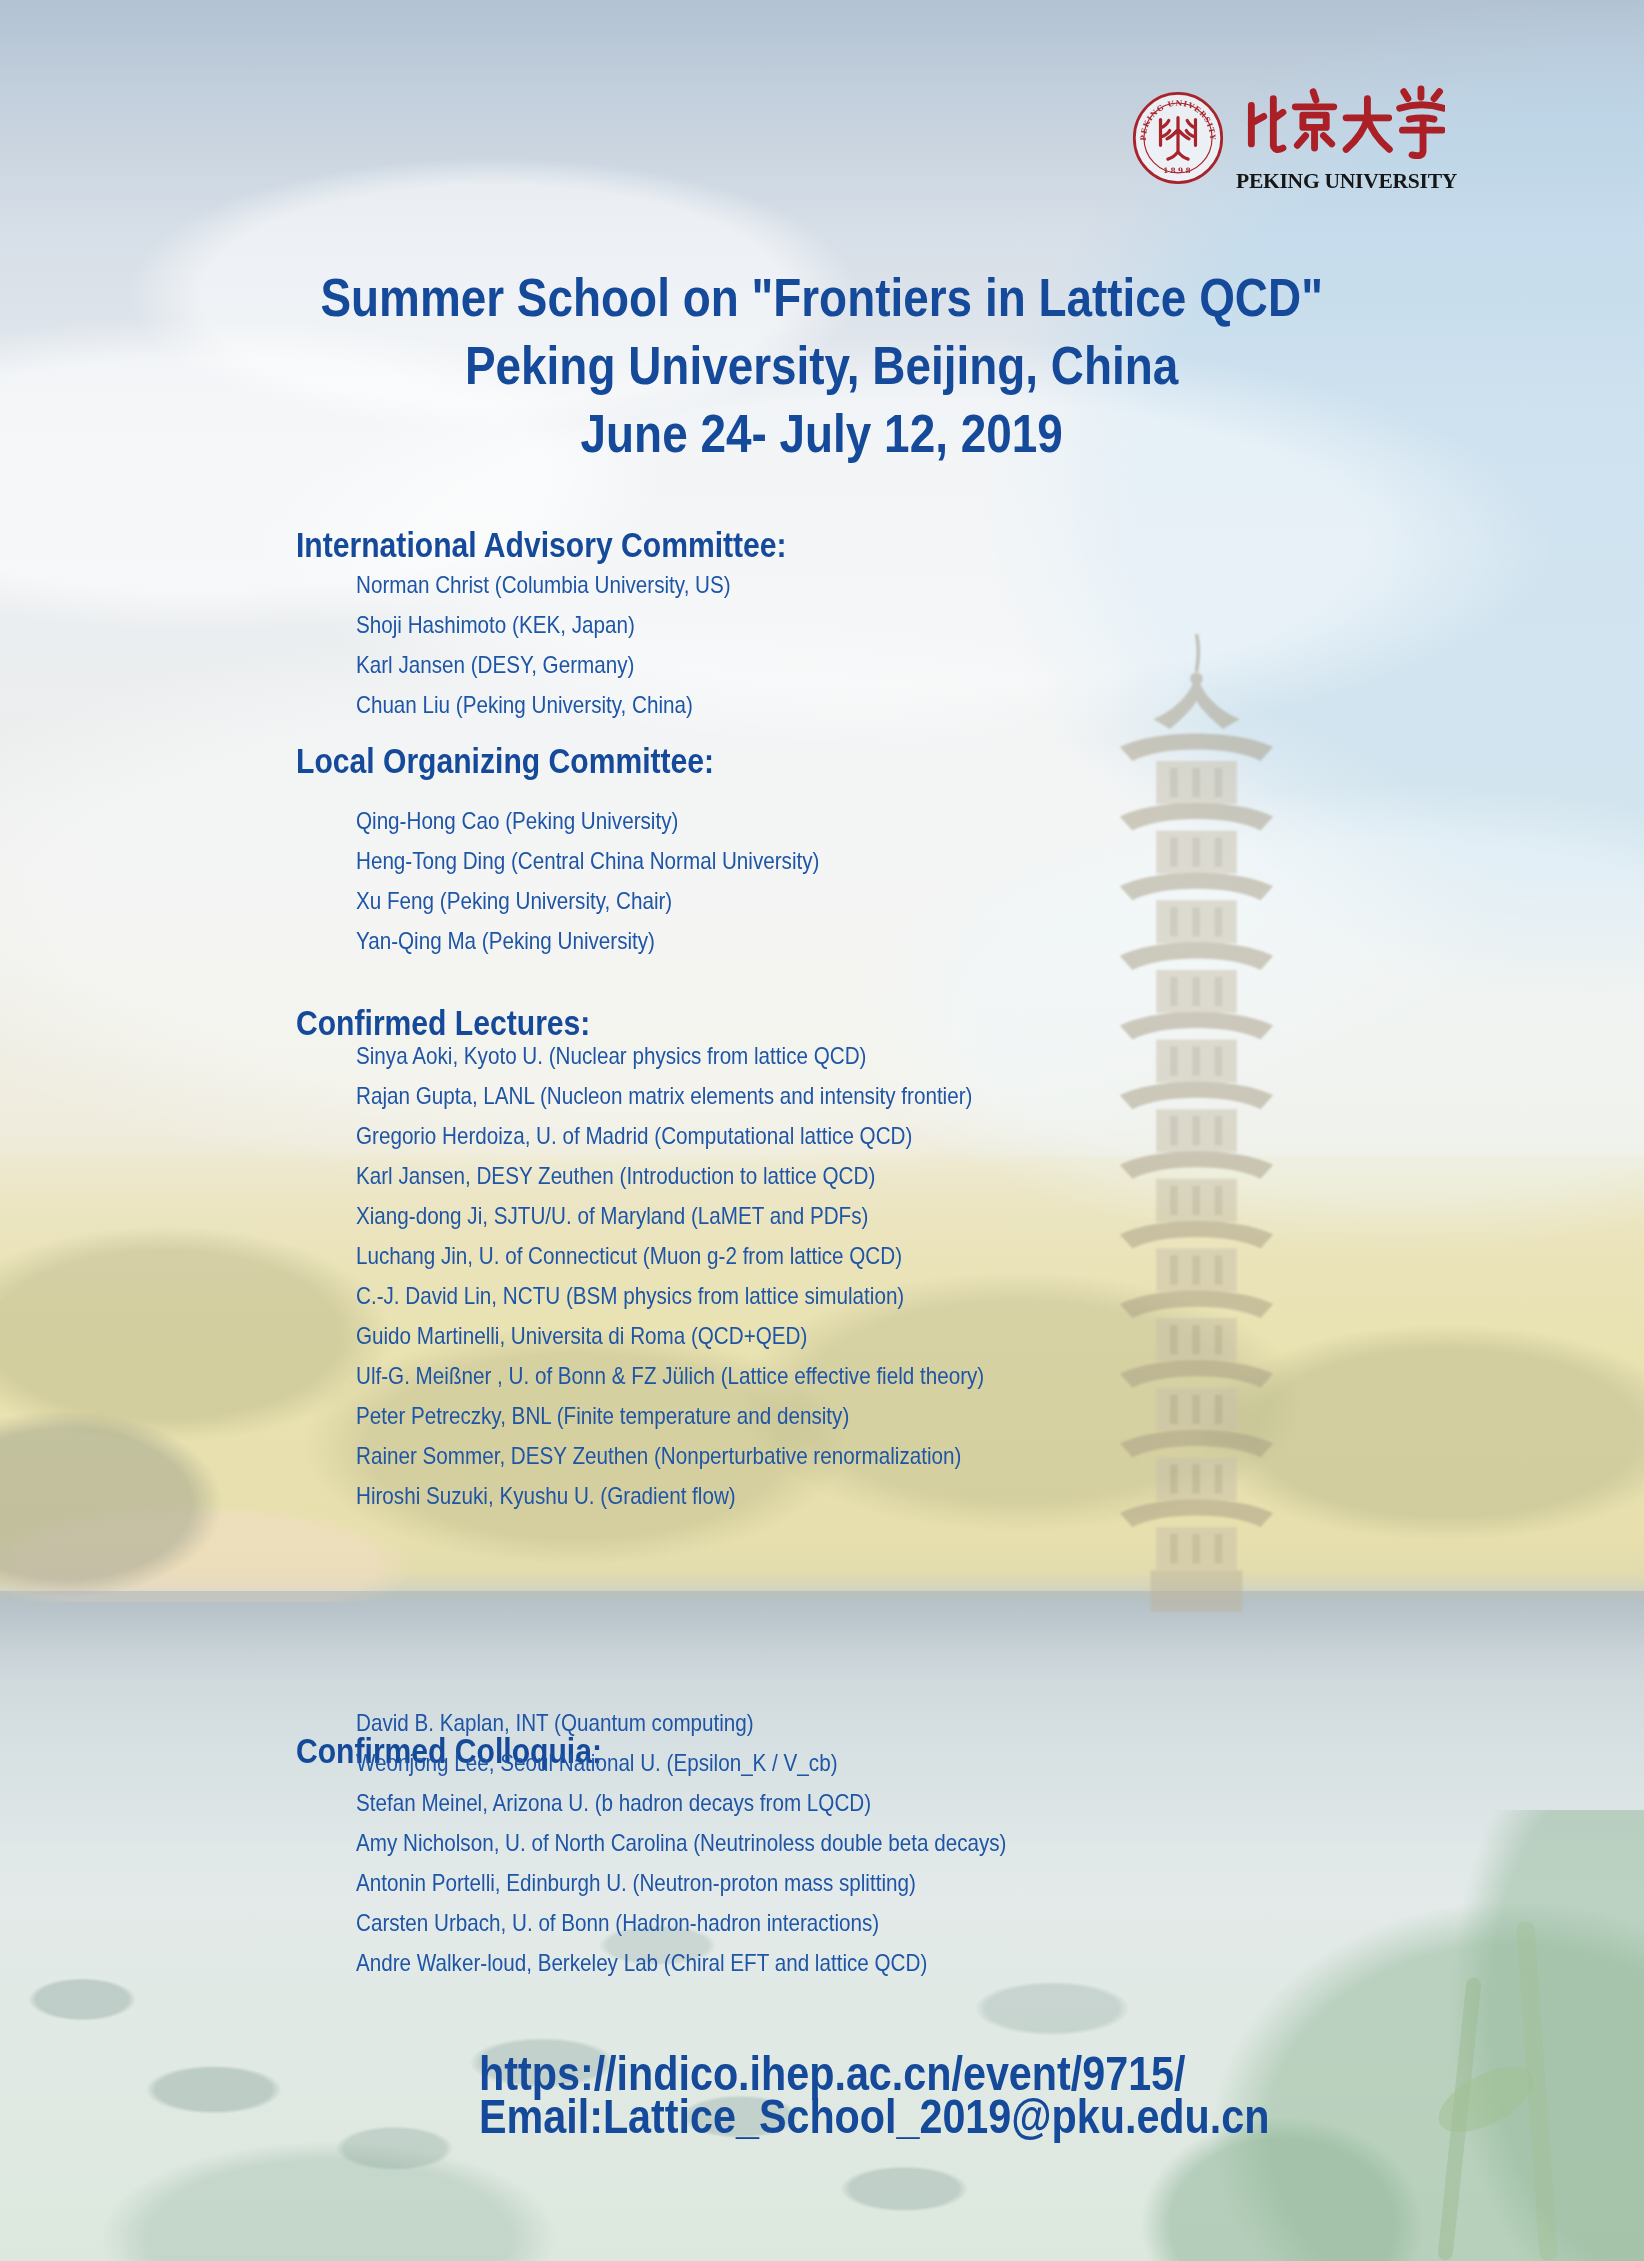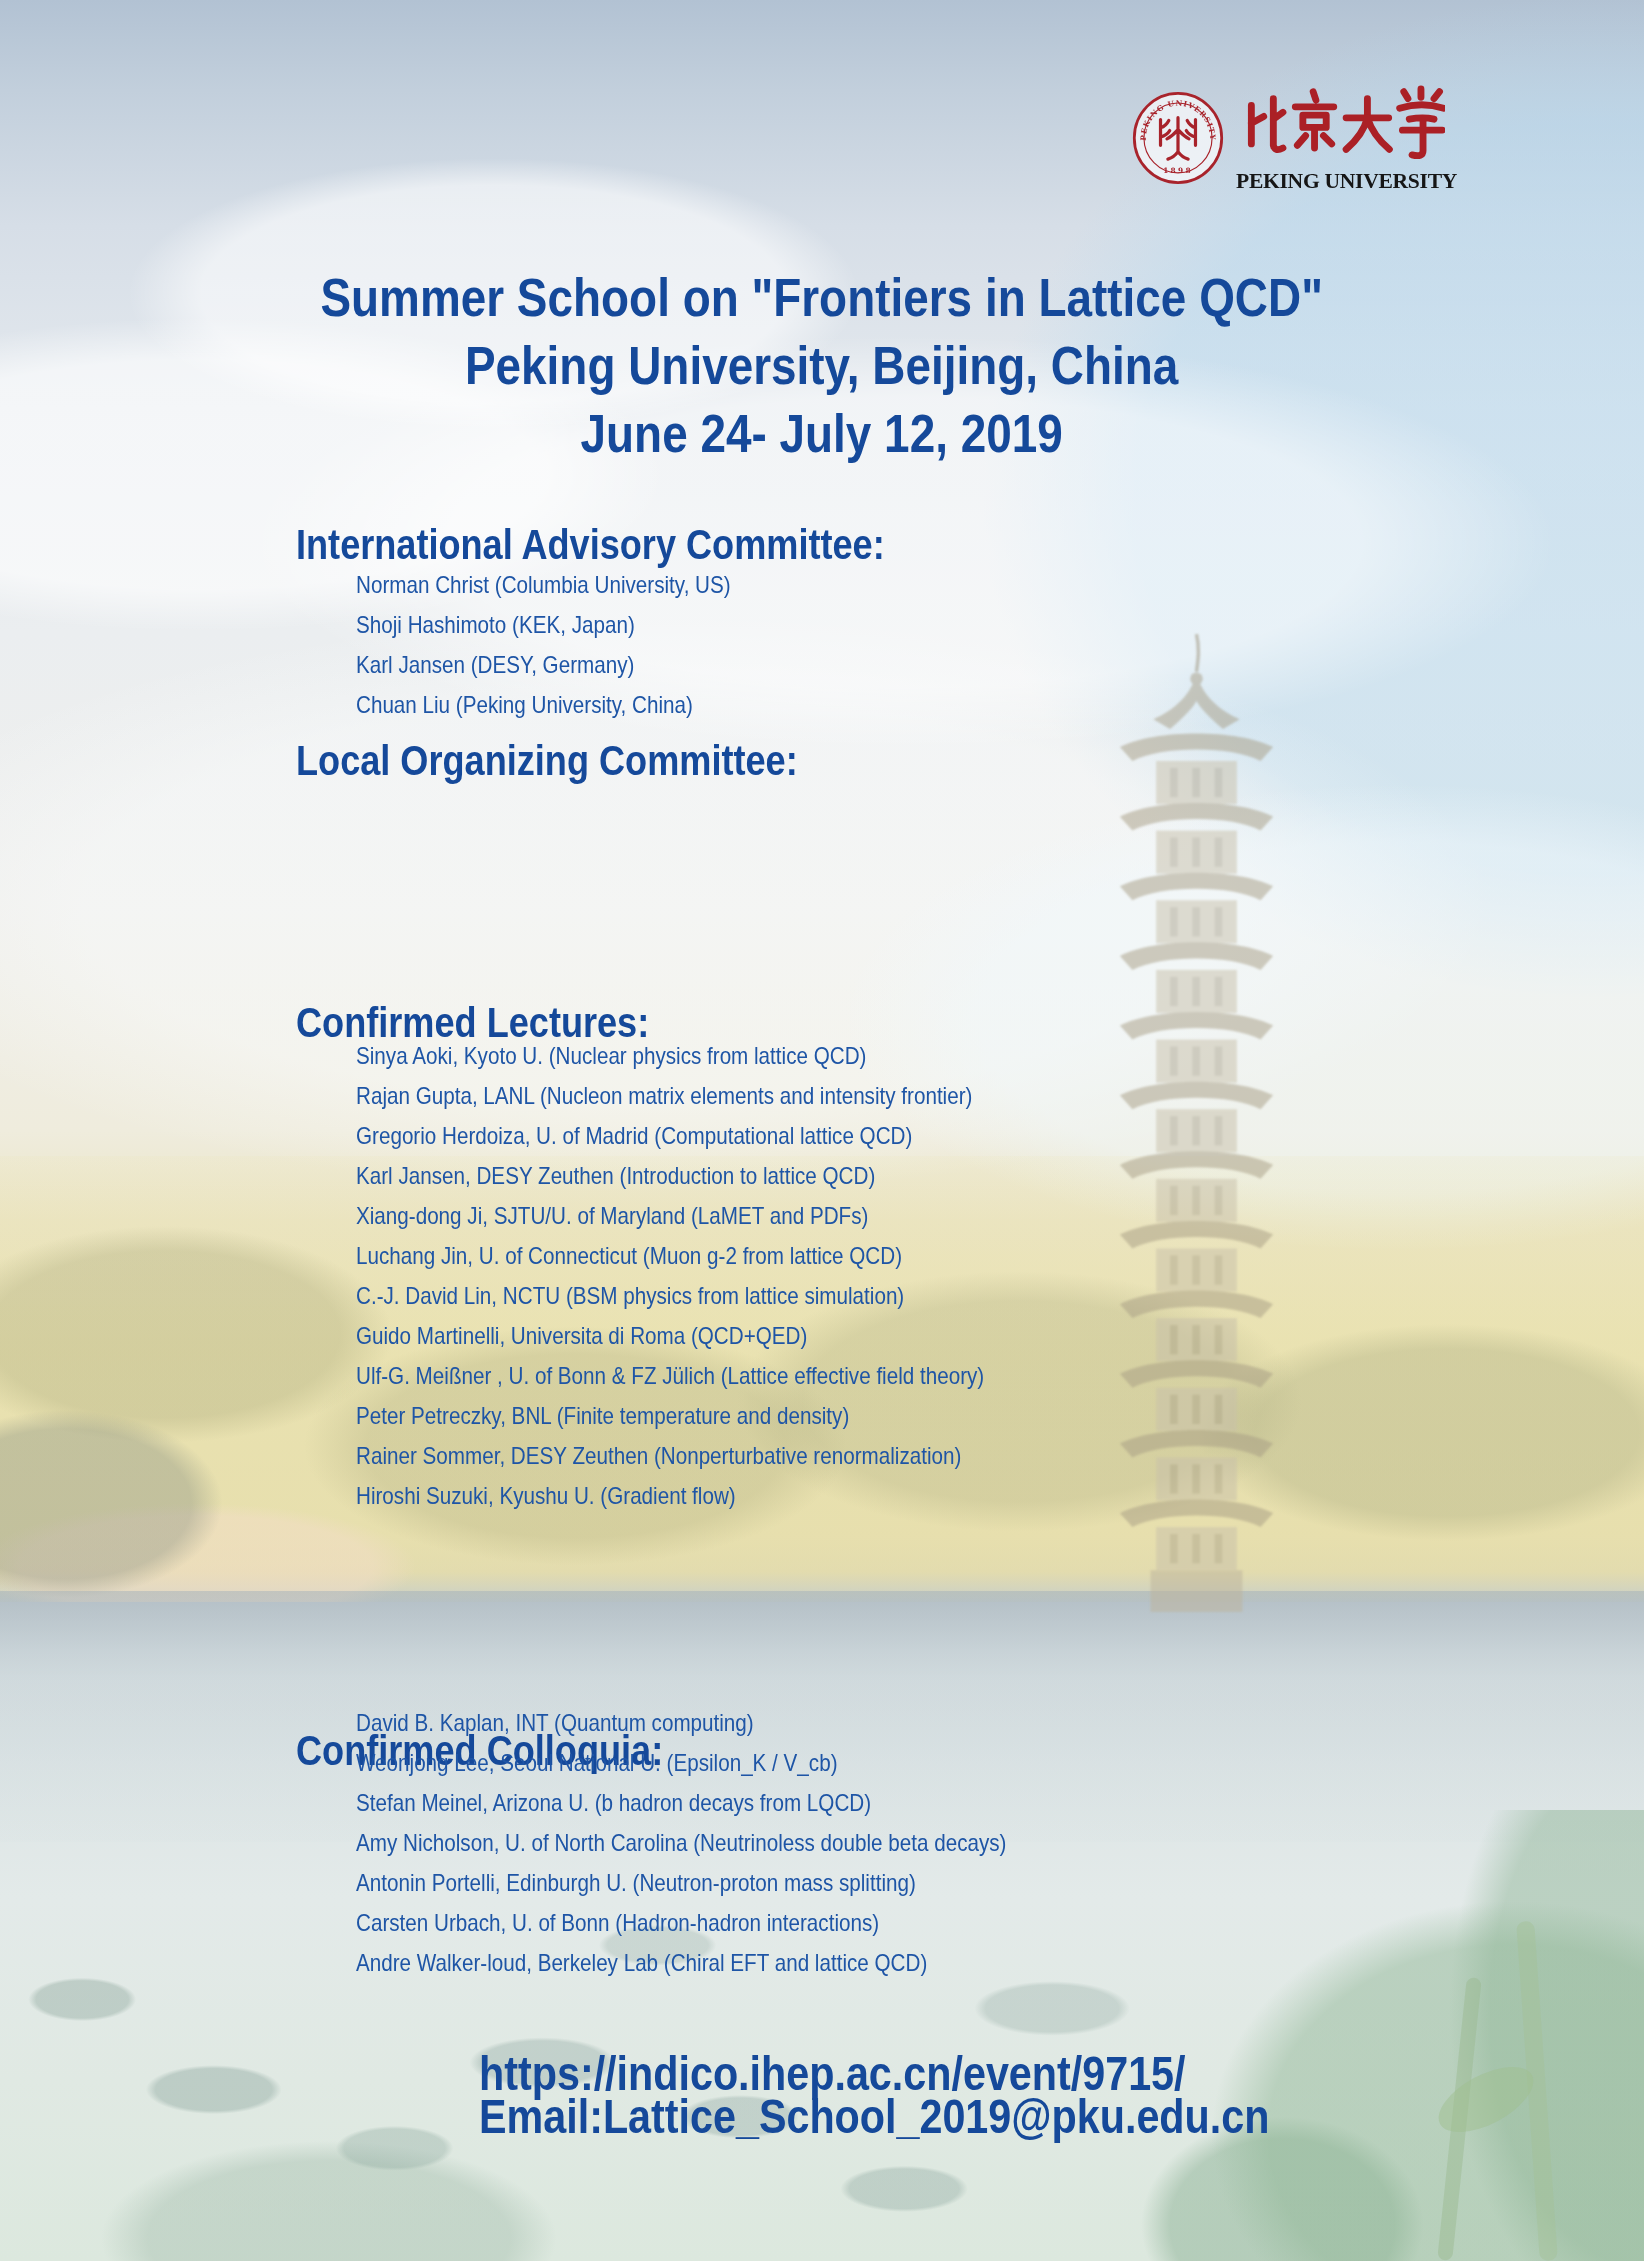--- a/index.html
+++ b/index.html
@@ -58,21 +58,21 @@
   .seal{position:absolute;left:1132px;top:77px;width:92px;height:120px;}
   .calligraphy{position:absolute;left:1239px;top:82px;width:206px;height:84px;}
   .logo-en{position:absolute;left:1236px;top:169px;width:223px;
     font-family:"Liberation Serif", serif;font-size:21.6px;font-weight:600;color:#161616;
     letter-spacing:-0.3px;white-space:nowrap;}
   
   .cond{display:inline-block;transform:scaleX(.86);transform-origin:0 50%;white-space:nowrap;}
   .title{position:absolute;left:0;top:263px;width:1644px;text-align:center;
     font-weight:bold;font-size:54px;line-height:68px;color:#15499a;}
   .title .cond-c{display:inline-block;transform:scaleX(.85);transform-origin:50% 50%;white-space:nowrap;}
-  .heading{position:absolute;left:296px;font-weight:bold;font-size:42px;line-height:42px;color:#15499a;}
+  .heading{position:absolute;left:296px;font-weight:bold;font-size:35px;line-height:42px;color:#15499a;}
   .list{position:absolute;left:356px;font-size:24px;line-height:40px;color:#1e55a6;}
   .footer{position:absolute;left:479px;top:2052px;font-weight:bold;font-size:48px;line-height:43px;color:#15499a;}
 </style>
 </head>
 <body>
 
 <div class="poster">
 
   <div class="bg-clouds"></div>
   <div class="bg-trees"></div>
@@ -158,20 +158,26 @@
   <div class="list" style="top:565px">
     <div><span class="cond">Norman Christ (Columbia University, US)</span></div>
     <div><span class="cond">Shoji Hashimoto (KEK, Japan)</span></div>
     <div><span class="cond">Karl Jansen (DESY, Germany)</span></div>
     <div><span class="cond">Chuan Liu (Peking University, China)</span></div>
   </div>
 
   <div class="heading" style="top:740px">
     <span class="cond">Local Organizing Committee:</span>
   </div>
+  <div class="list" style="top:801px">
+    <div><span class="cond">Qing-Hong Cao (Peking University)</span></div>
+    <div><span class="cond">Heng-Tong Ding (Central China Normal University)</span></div>
+    <div><span class="cond">Xu Feng (Peking University, Chair)</span></div>
+    <div><span class="cond">Yan-Qing Ma (Peking University)</span></div>
+  </div>
 
   <div class="heading" style="top:1002px">
     <span class="cond">Confirmed Lectures:</span>
   </div>
   <div class="list" style="top:1036px">
     <div><span class="cond">Sinya Aoki, Kyoto U. (Nuclear physics from lattice QCD)</span></div>
     <div><span class="cond">Rajan Gupta, LANL (Nucleon matrix elements and intensity frontier)</span></div>
     <div><span class="cond">Gregorio Herdoiza, U. of Madrid (Computational lattice QCD)</span></div>
     <div><span class="cond">Karl Jansen, DESY Zeuthen (Introduction to lattice QCD)</span></div>
     <div><span class="cond">Xiang-dong Ji, SJTU/U. of Maryland (LaMET and PDFs)</span></div>

